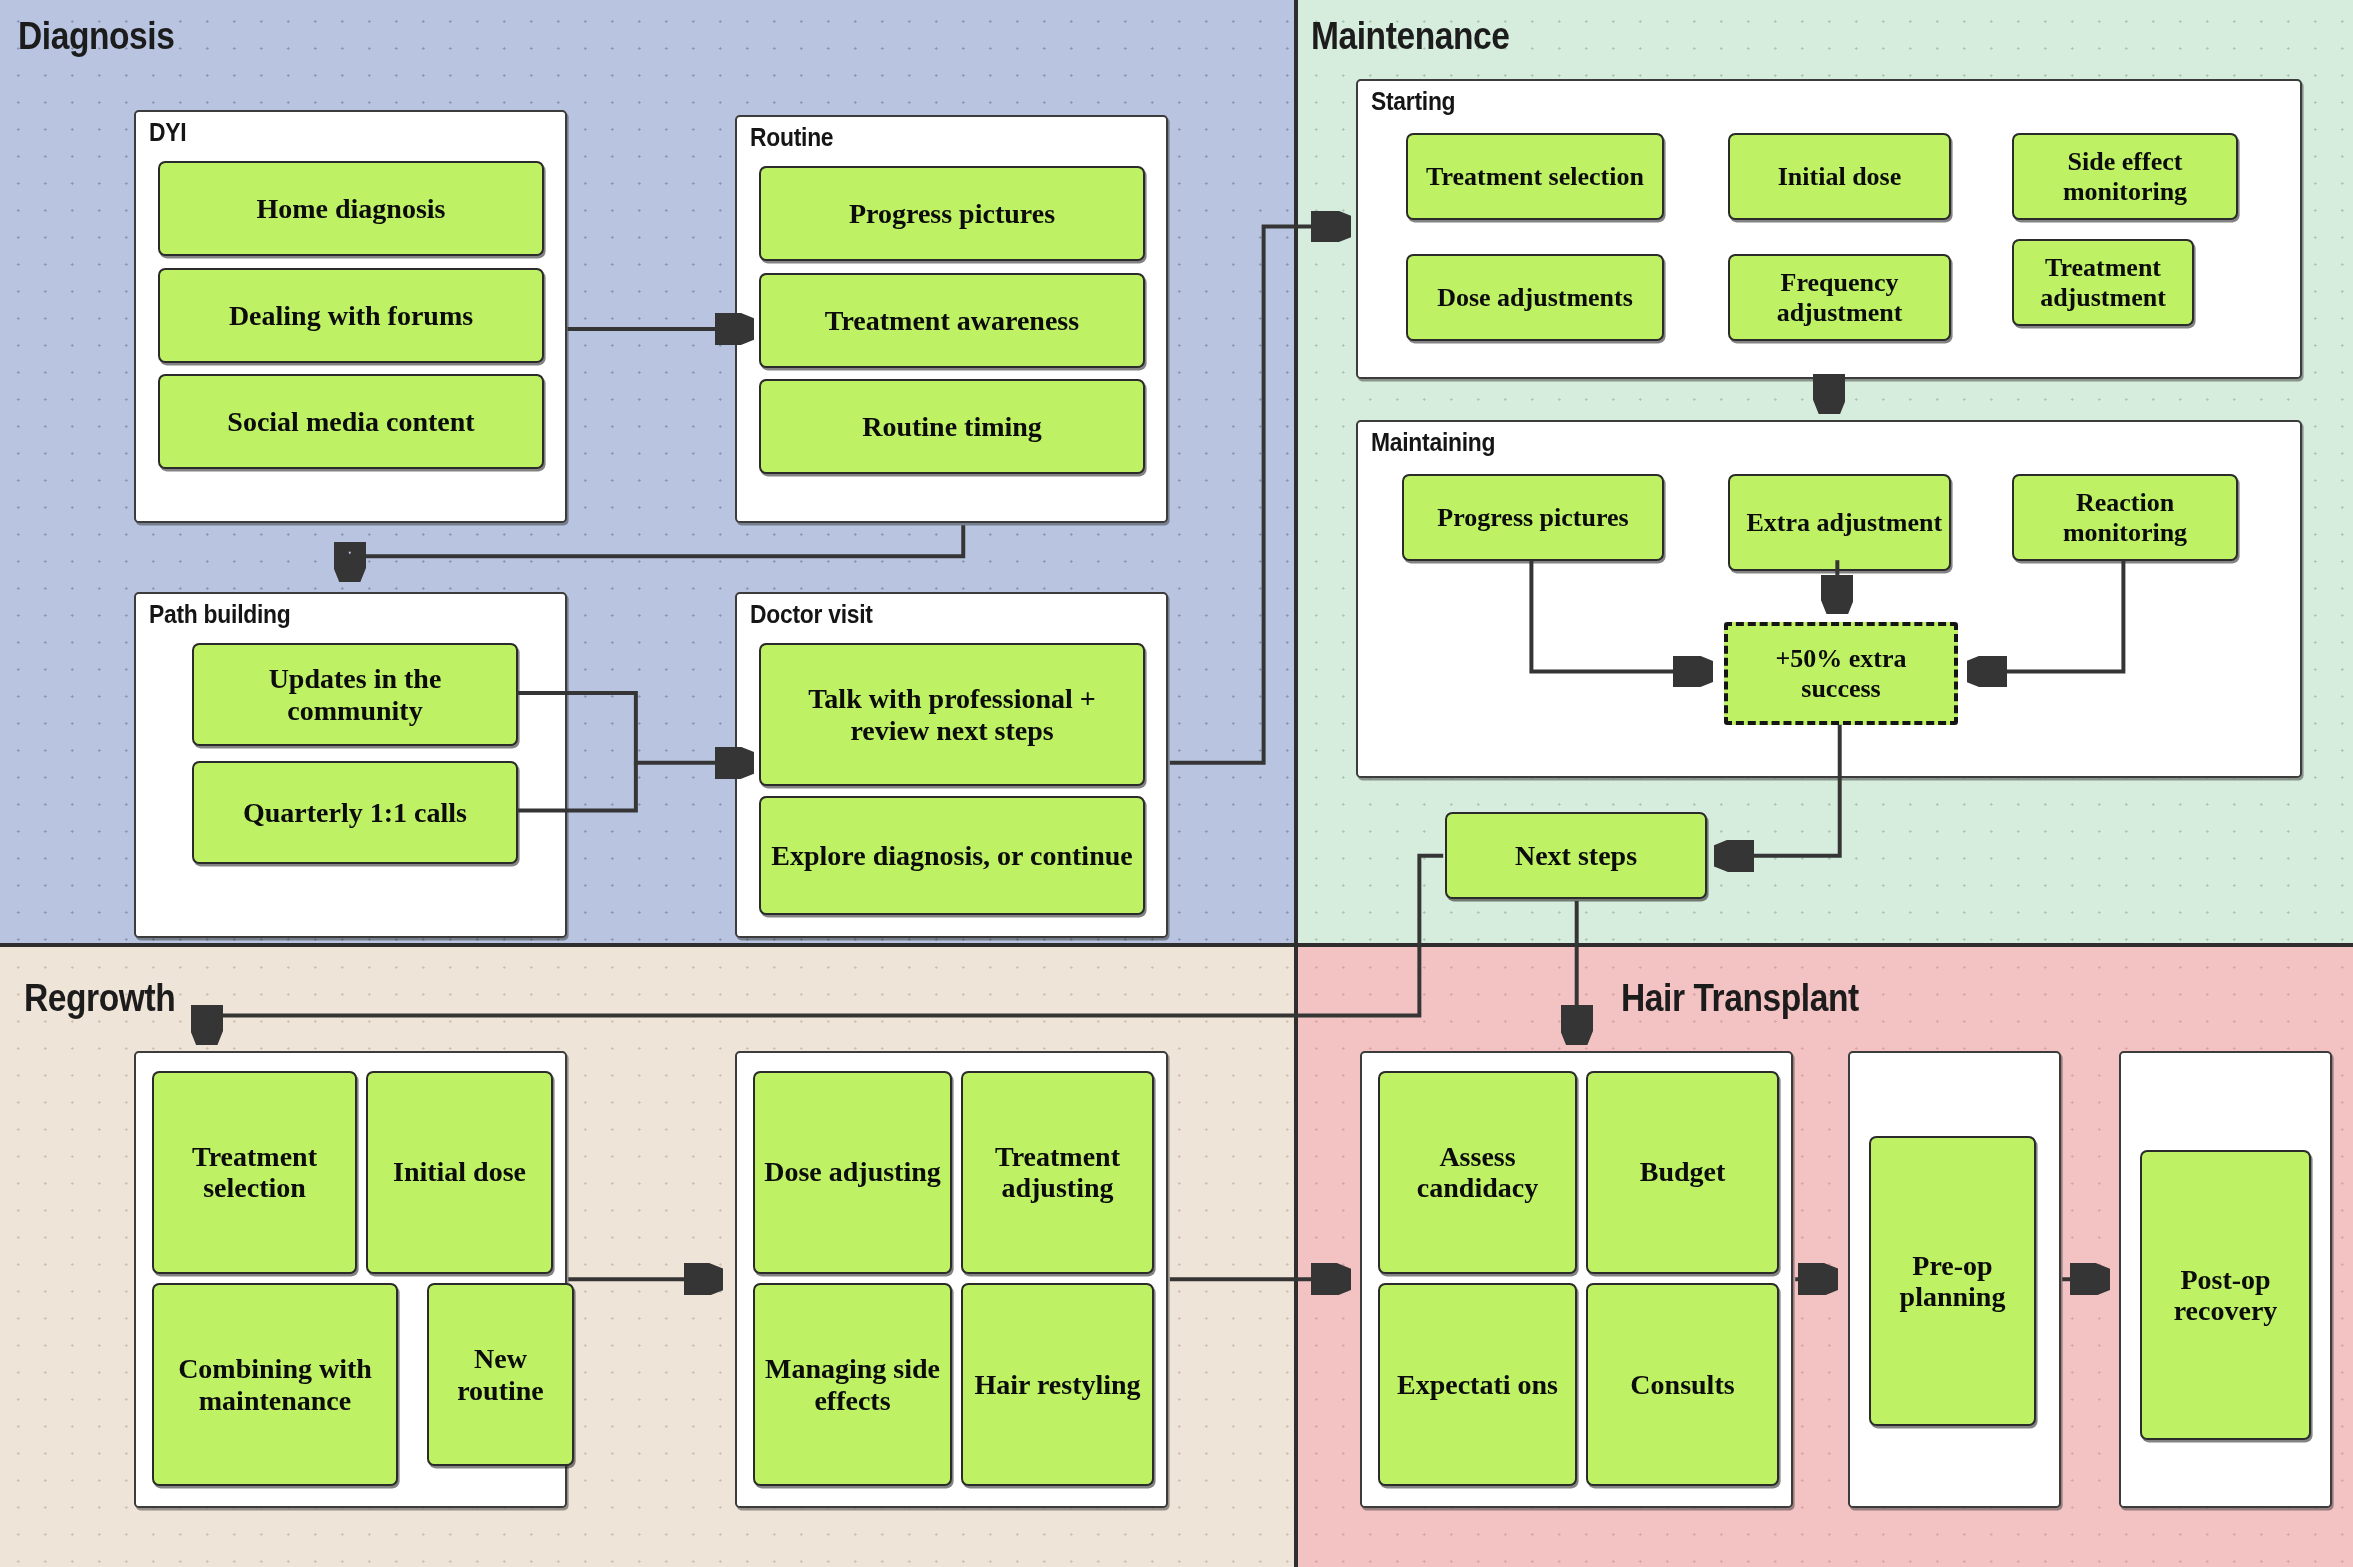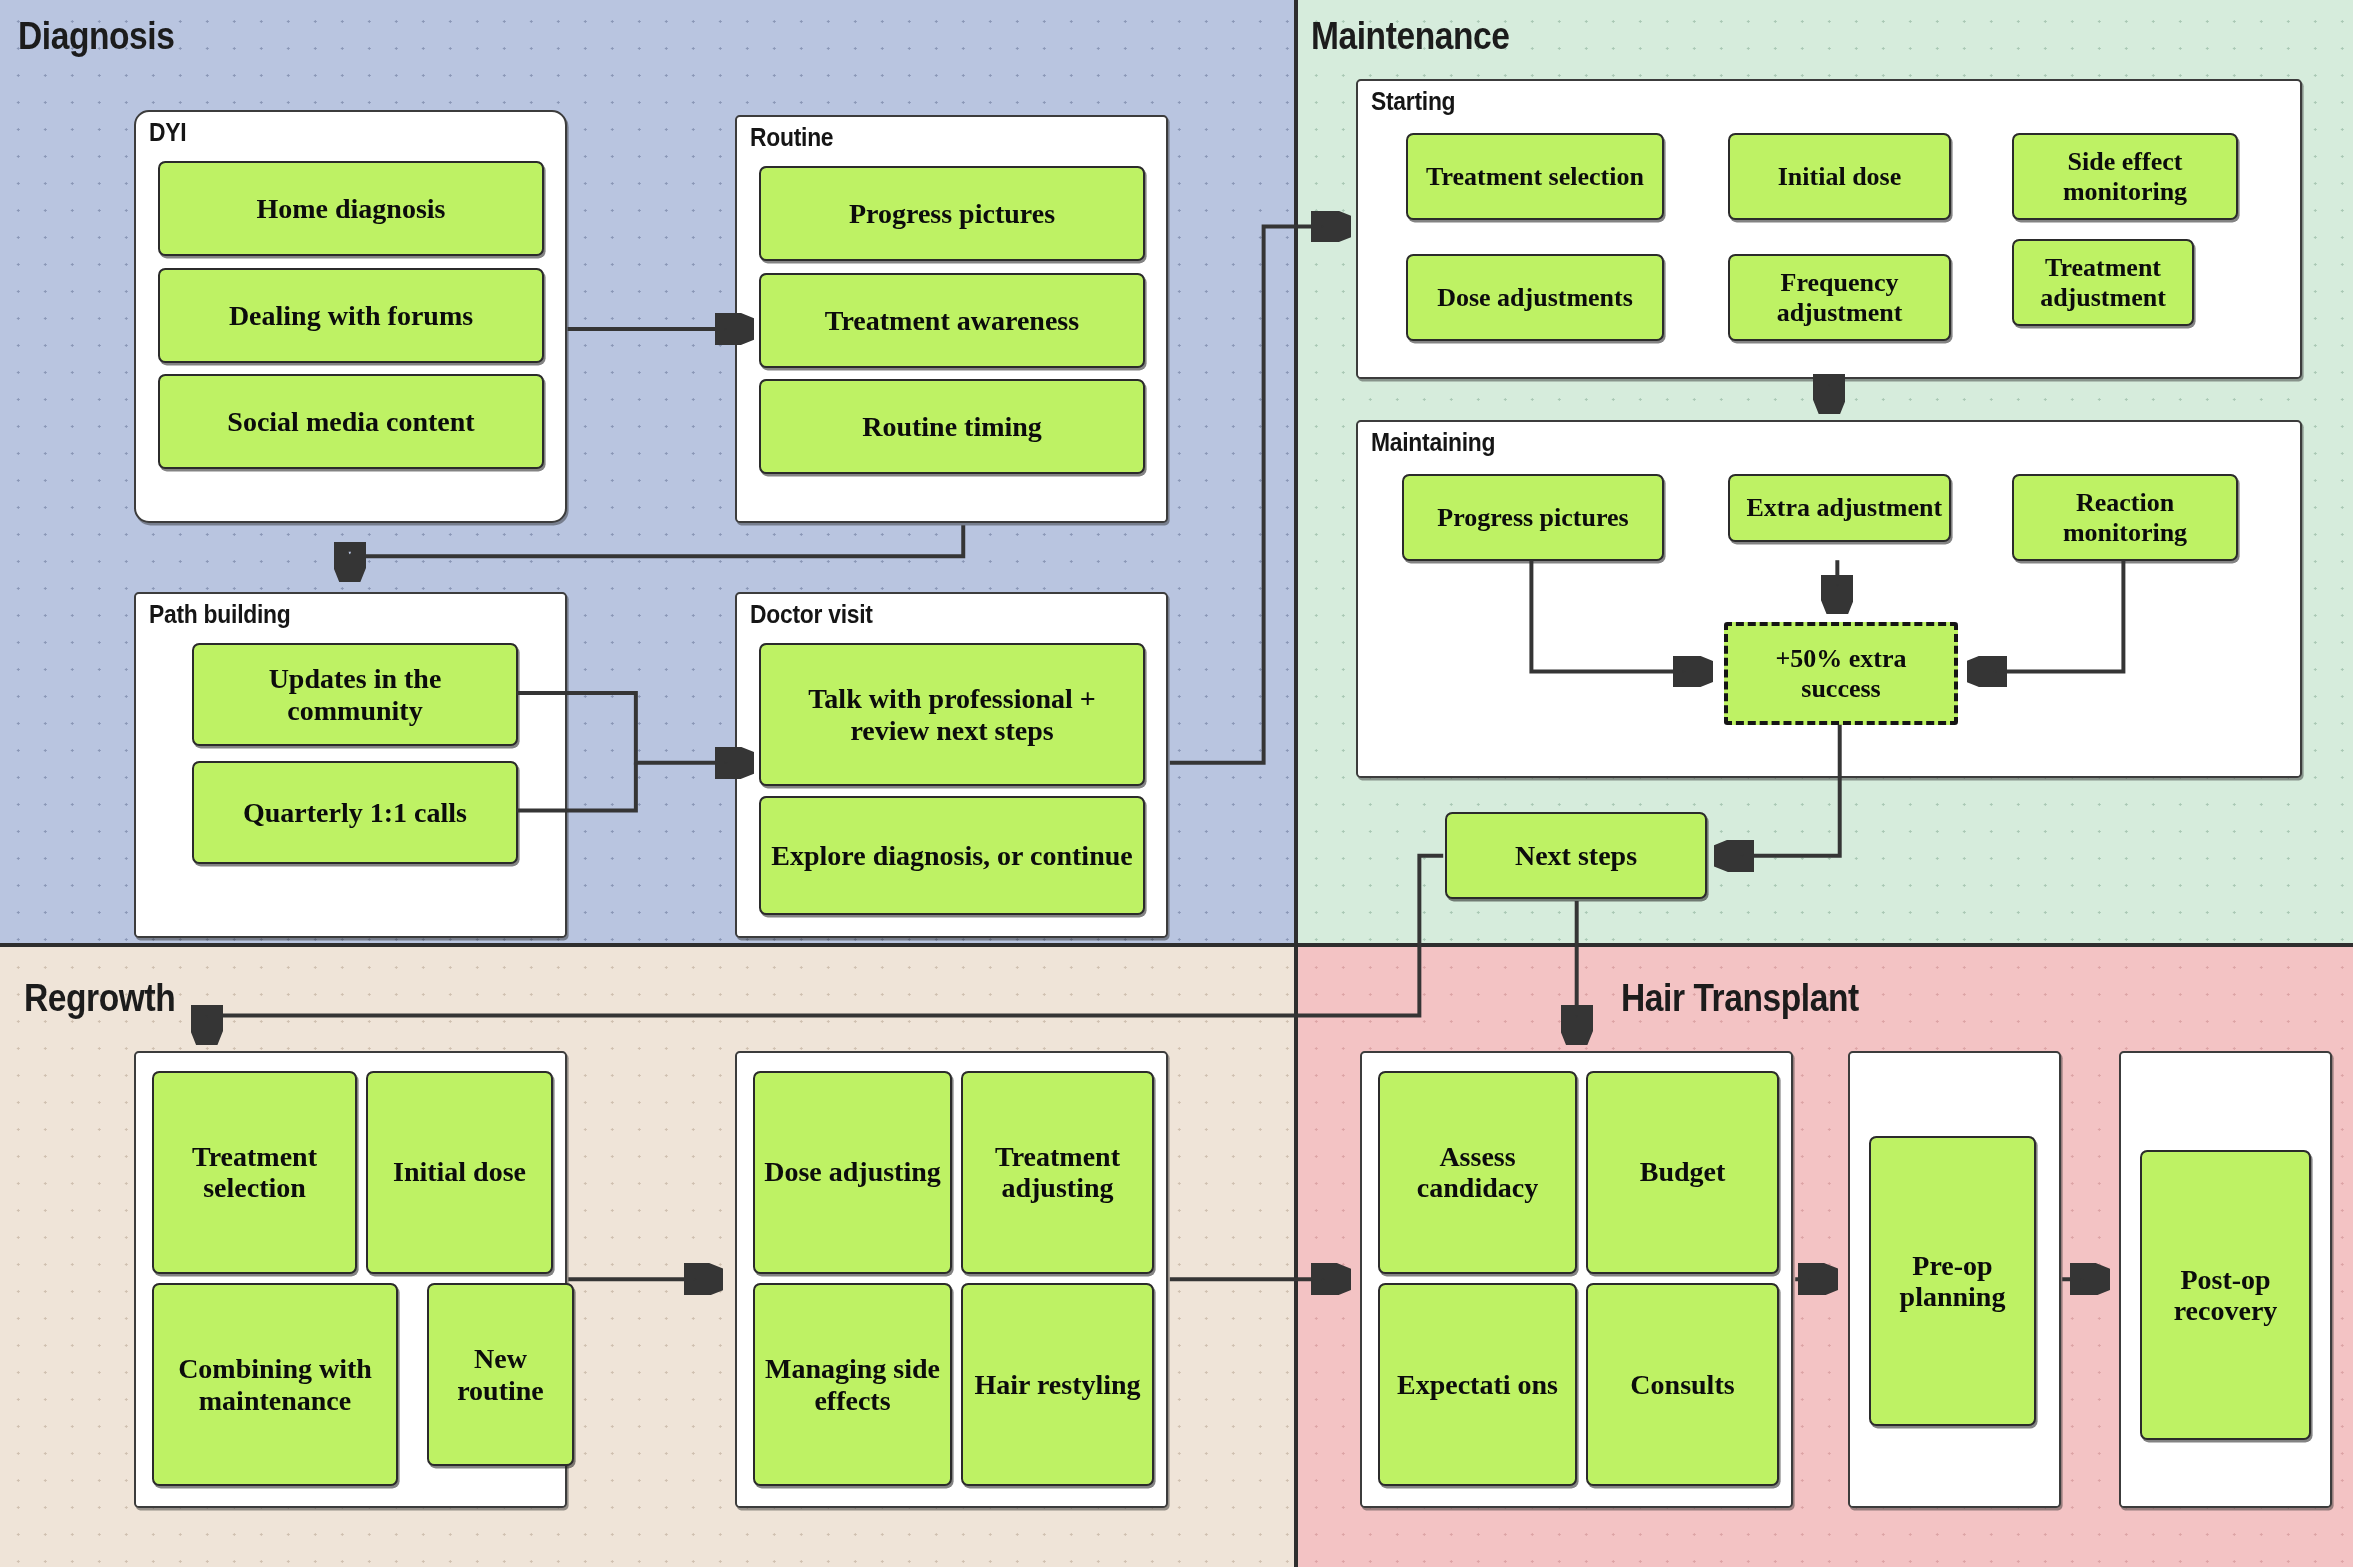--- a/index.html
+++ b/index.html
@@ -60,21 +60,21 @@
   <div class="quad" id="quad-transplant"></div>
 
   <div class="quad-sep" id="sep-vert"></div>
   <div class="quad-sep" id="sep-horz"></div>
 
   <div class="quad-title" id="title-diagnosis">Diagnosis</div>
   <div class="quad-title" id="title-maintenance">Maintenance</div>
   <div class="quad-title" id="title-regrowth">Regrowth</div>
   <div class="quad-title" id="title-transplant">Hair Transplant</div>
 
-  <div class="group" style="left:134px;top:110px;width:433px;height:413px;border-radius:15px;">
+  <div class="group" style="left:134px;top:110px;width:433px;height:413px;">
     <div class="group-label">DYI</div>
     <div class="node" style="left:22px;top:49px;width:386px;height:95px;">Home diagnosis</div>
     <div class="node" style="left:22px;top:156px;width:386px;height:95px;">Dealing with forums</div>
     <div class="node" style="left:22px;top:262px;width:386px;height:95px;">Social media content</div>
   </div>
 
   <div class="group" style="left:735px;top:115px;width:433px;height:408px;">
     <div class="group-label">Routine</div>
     <div class="node" style="left:22px;top:49px;width:386px;height:95px;">Progress pictures</div>
     <div class="node" style="left:22px;top:156px;width:386px;height:95px;">Treatment awareness</div>
@@ -99,21 +99,21 @@
     <div class="node small" style="left:370px;top:52px;width:223px;height:87px;">Initial dose</div>
     <div class="node small" style="left:654px;top:52px;width:226px;height:87px;">Side effect monitoring</div>
     <div class="node small" style="left:48px;top:173px;width:258px;height:87px;">Dose adjustments</div>
     <div class="node small" style="left:370px;top:173px;width:223px;height:87px;">Frequency adjustment</div>
     <div class="node small" style="left:654px;top:158px;width:182px;height:87px;">Treatment adjustment</div>
   </div>
 
   <div class="group" style="left:1356px;top:420px;width:946px;height:358px;">
     <div class="group-label">Maintaining</div>
     <div class="node small" style="left:44px;top:52px;width:262px;height:87px;">Progress pictures</div>
-    <div class="node small" style="left:370px;top:52px;width:223px;height:68px;padding-left:16px;">Extra adjustment</div>
+    <div class="node small" style="left:370px;top:52px;width:223px;height:97px;padding-left:16px;">Extra adjustment</div>
     <div class="node small" style="left:654px;top:52px;width:226px;height:87px;">Reaction monitoring</div>
     <div class="node small dashed" style="left:366px;top:200px;width:234px;height:103px;">+50% extra success</div>
   </div>
 
   <div class="node" style="left:1445px;top:812px;width:262px;height:87px;">Next steps</div>
 
   <div class="group" style="left:134px;top:1051px;width:433px;height:457px;">
     <div class="node" style="left:16px;top:17.5px;width:205px;height:203px;">Treatment selection</div>
     <div class="node" style="left:230px;top:17.5px;width:187px;height:203px;">Initial dose</div>
     <div class="node" style="left:16px;top:230px;width:246px;height:203px;">Combining with maintenance</div>

